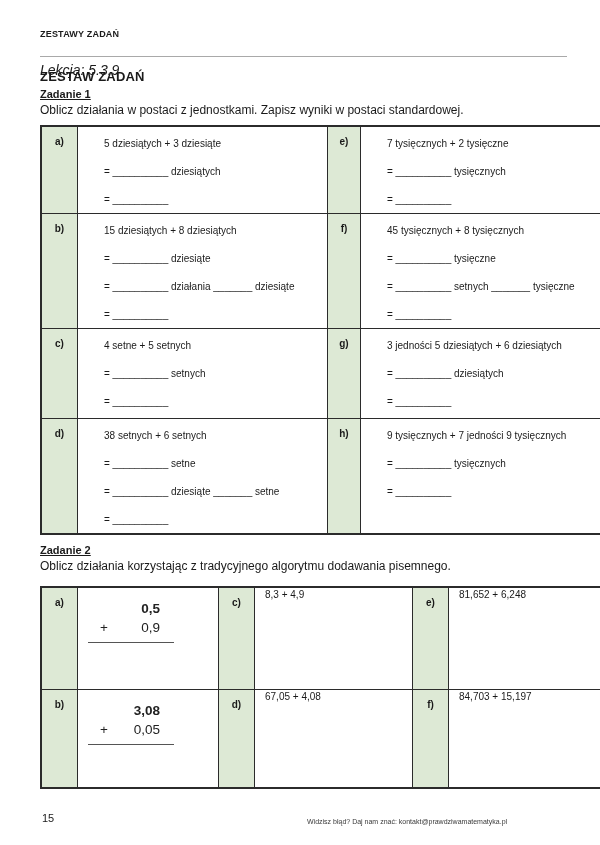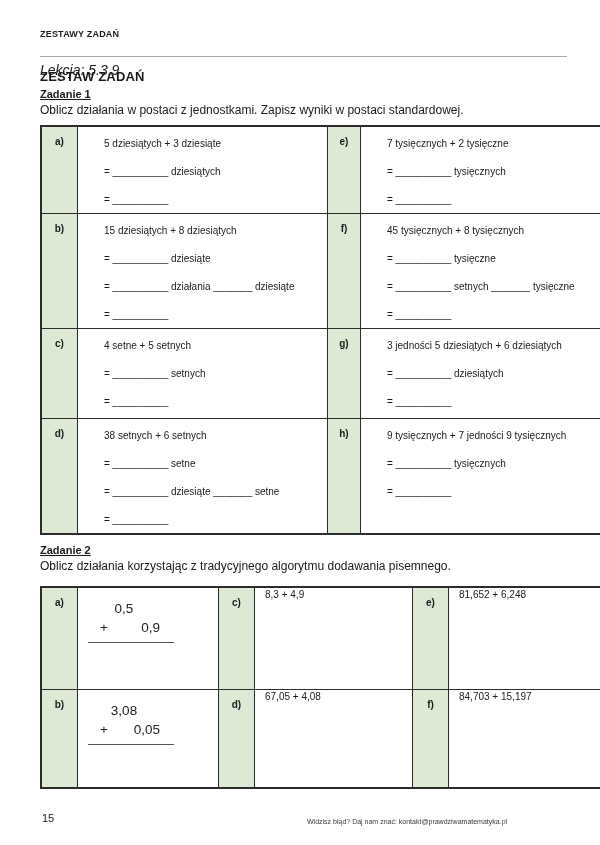--- a/index.html
+++ b/index.html
@@ -41,21 +41,21 @@
 
   .t2 .c-lblA { width:35px; }
   .t2 .c-cntA { width:140px; }
   .t2 .c-lblB { width:35px; }
   .t2 .c-cntB { width:141px; }
   .t2 .c-lblC { width:35px; }
   .t2 .c-cntC { width:141px; }
   .cnt2 { font-size:10px; padding:1px 6px 0 10px; }
 
   .vadd { margin:12px 0 0 10px; width:86px; font-size:13.5px; color:#222; }
-  .vadd .top { text-align:center; padding-right:14px; line-height:17px; }
+  .vadd .top { text-align:right; padding-right:14px; line-height:17px;font-weight:bold; }
   .vadd .mid { display:flex; justify-content:space-between; padding:2px 14px 6px 12px; line-height:17px; }
   .vadd .rule { border-top:1.4px solid #555; height:0; }
 
   .pgnum { left:42px; top:812px; font-size:11px; }
   .foot-note { left:307px; top:818px; font-size:7px; color:#3a3a3a; }
 </style>
 </head>
 <body>
 
 <div class="abs hdr">

